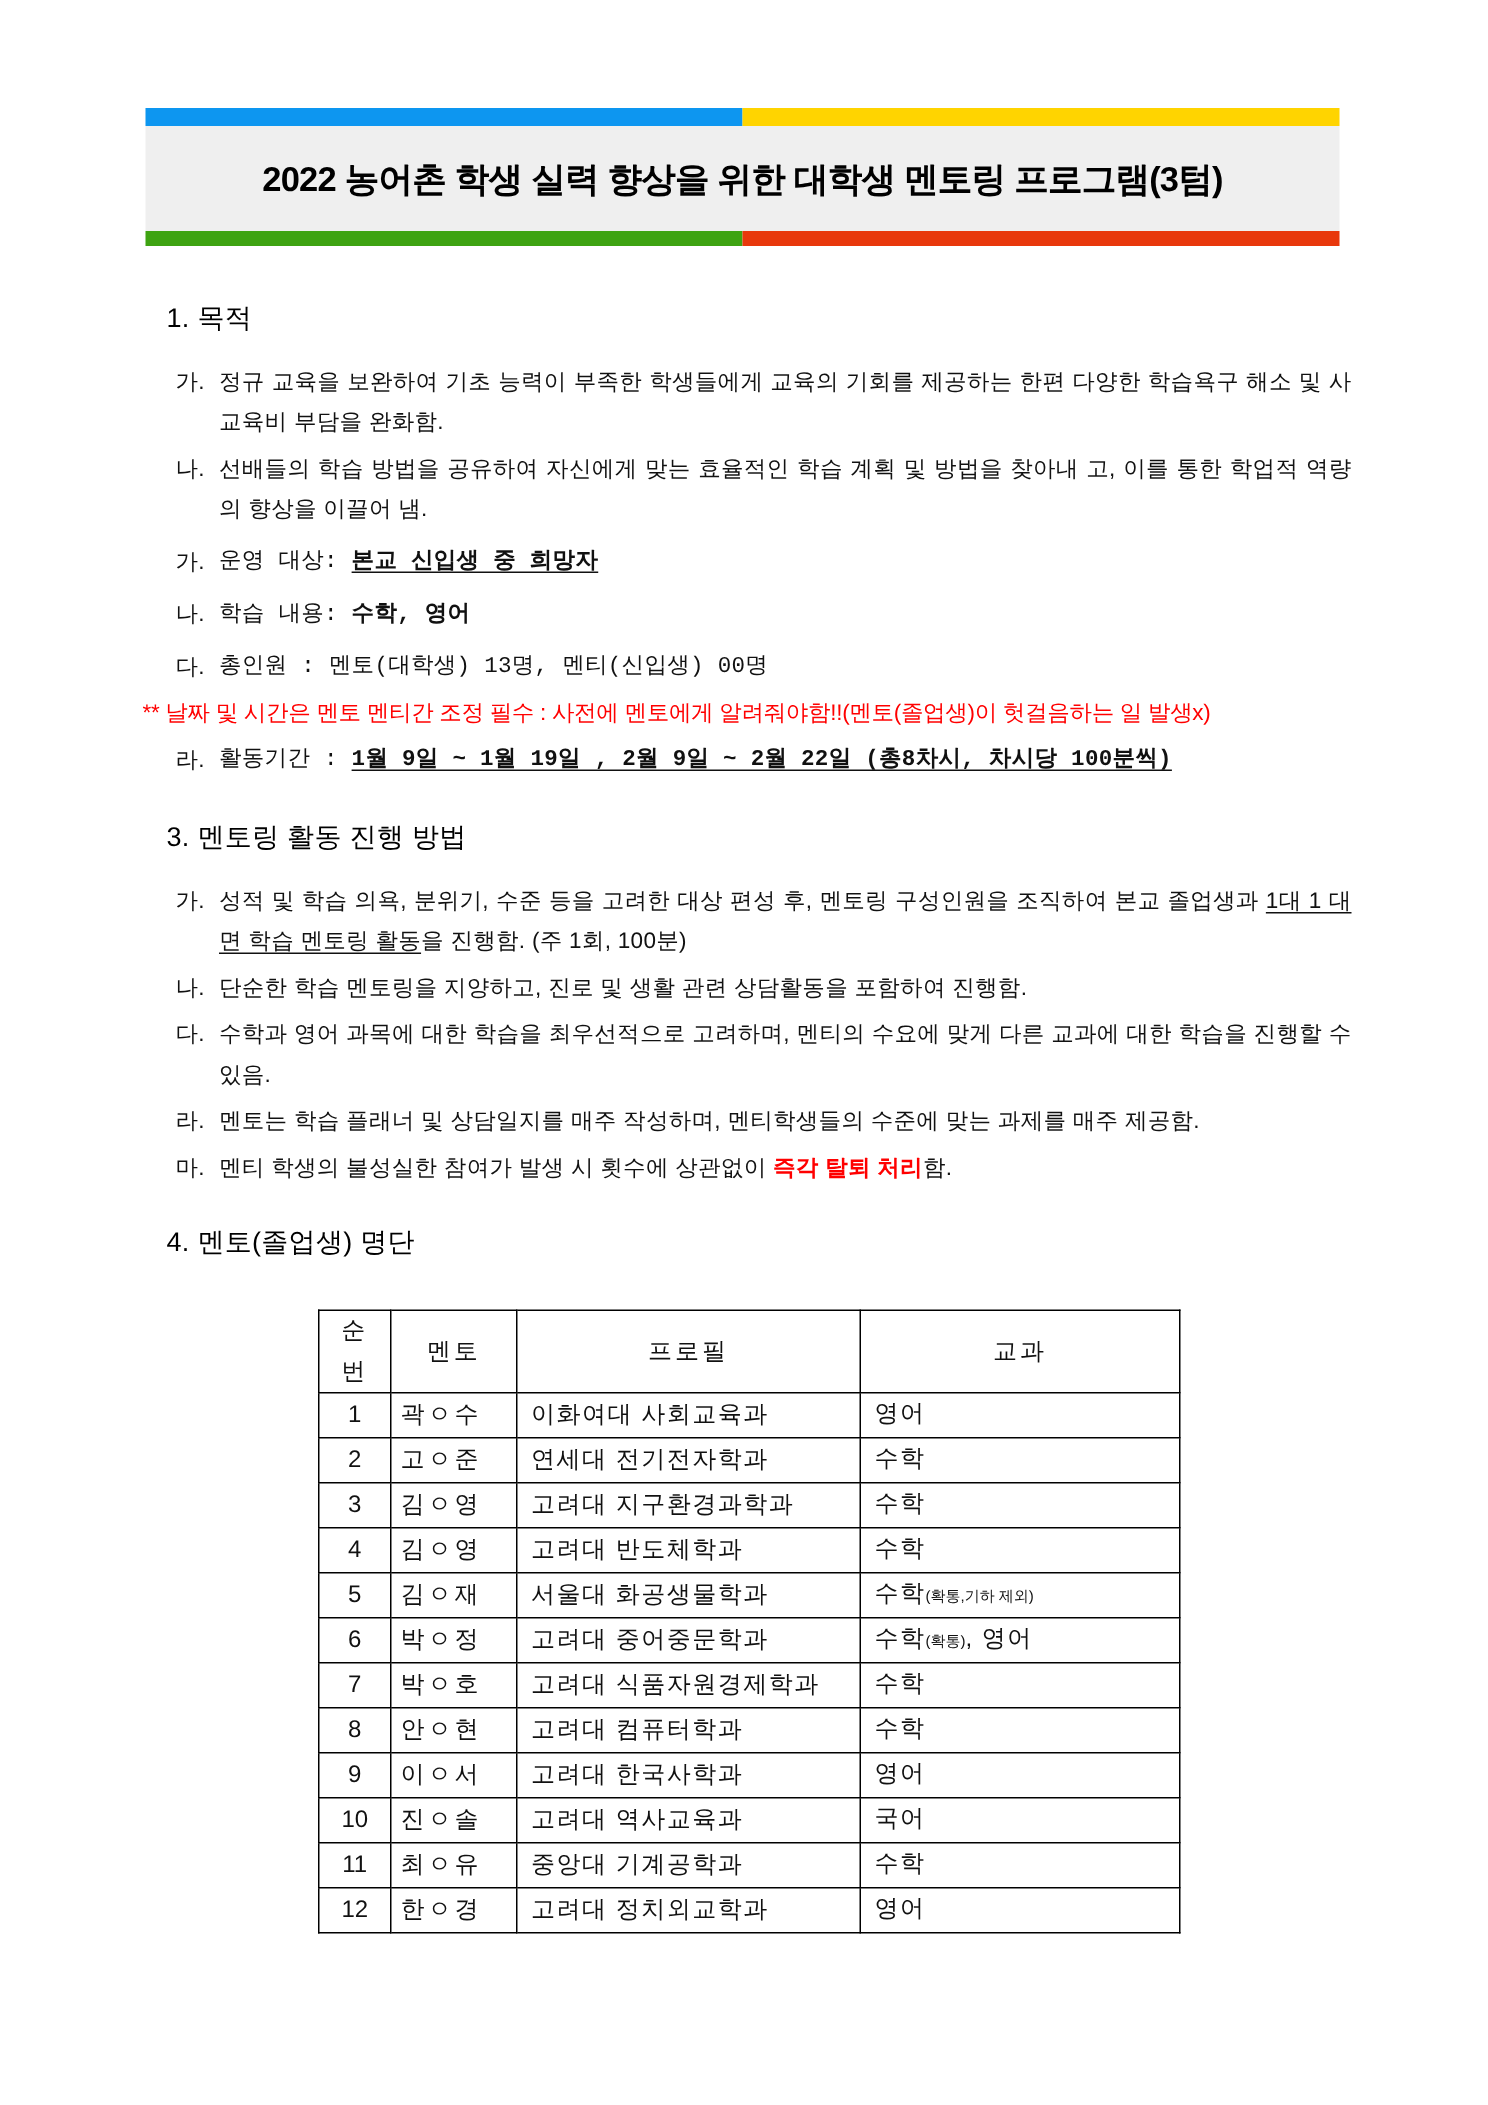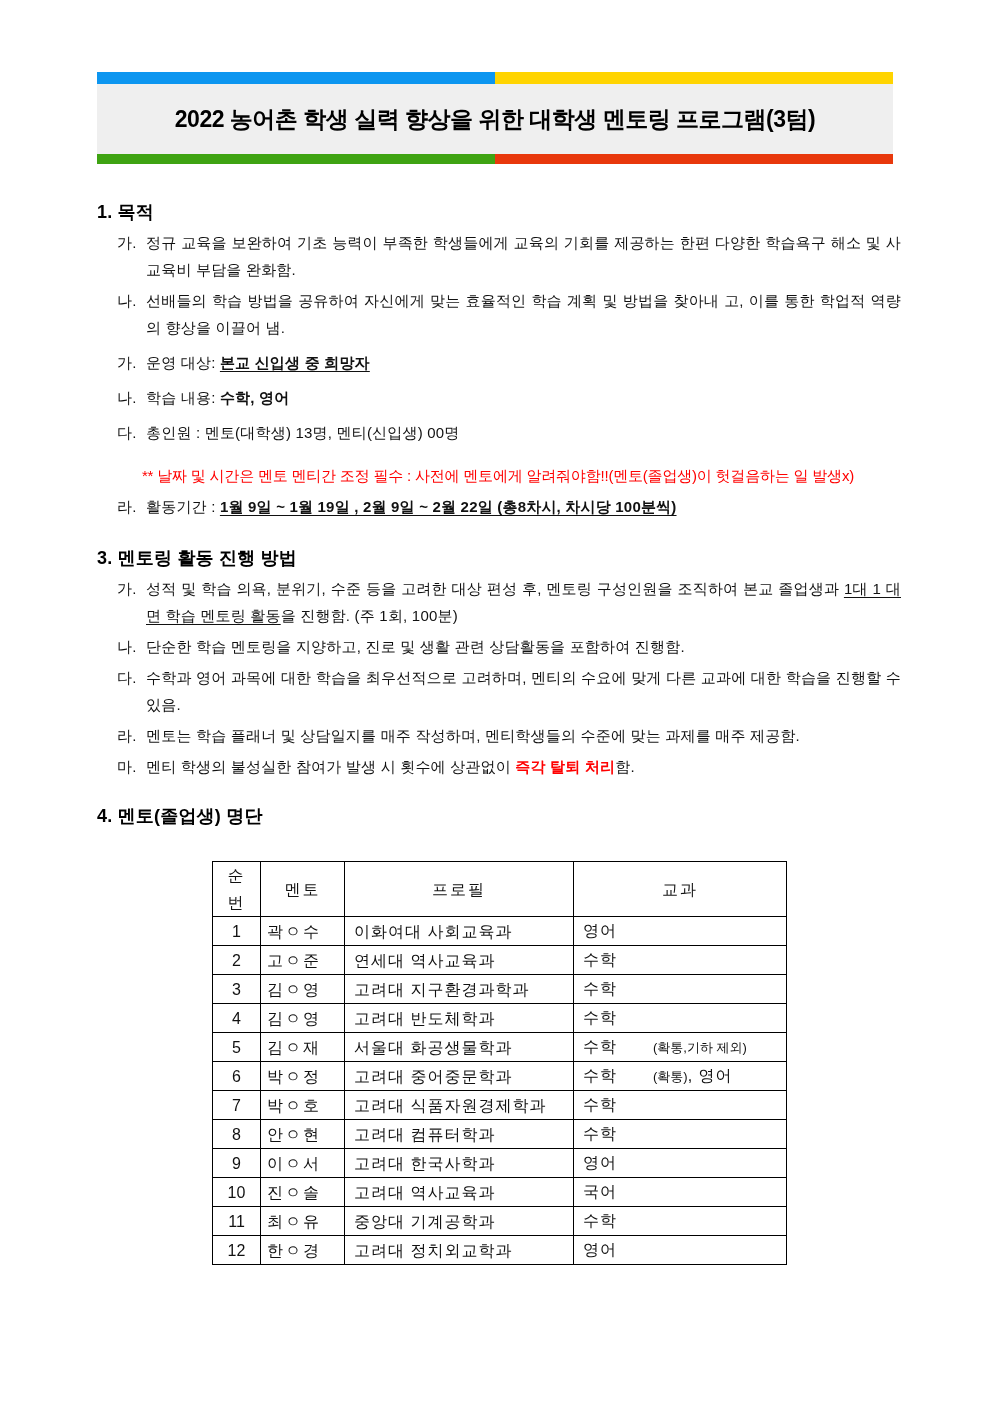--- a/index.html
+++ b/index.html
@@ -29,41 +29,41 @@
     display:flex; align-items:center; justify-content:center;
   }
   .doc-title{
     margin:16px; font-size:23px; font-weight:bold; letter-spacing:-0.5px;
     white-space:nowrap; color:#000;text-align:center;
   }
 
   
   .content{margin-left:95px; width:806px; font-size:15px; line-height:27px; letter-spacing:0.2px;}
   .sec-heading{
-    font-size:18px; font-weight:bold; color:#000; margin:2px; line-height:25px;
+    font-size:18px; font-weight:normal; color:#000; margin:16px; line-height:25px;
   }
   .sec-purpose .sec-heading{margin-top:36px;}
   .sec-operation .sec-heading{margin-top:32px;}
   .sec-method .sec-heading{margin-top:26px;}
   .sec-roster .sec-heading{margin-top:24px;}
 
   .item{display:flex; margin-top:4px;}
   .item .lbl{flex:none; width:29px; margin-left:22px;}
   .item .txt{flex:1; text-align:justify;}
   .sec-operation .item.sp{margin-top:8px;}
   .sec-operation .item{margin-top:4px;}
 
   .note{
-    color:var(--text-red); margin-top:16px; white-space:nowrap; letter-spacing:-0.2px;text-align:center;
+    color:var(--text-red); margin-top:4px; white-space:nowrap; letter-spacing:-0.2px;
   }
   .b{font-weight:bold;}
   .bu{font-weight:bold; text-decoration:underline; text-underline-offset:3px;}
   .u{text-decoration:underline; text-underline-offset:3px;}
   .rb{color:var(--text-red); font-weight:bold;margin-top:10px;}
-  .nowrap{white-space:nowrap;}
+  .nowrap{white-space:nowrap;font-family:Liberation Mono, monospace;}
 
   
   .mentor-table{
     margin:32px 0 40px 117px;
     border-collapse:collapse; table-layout:fixed;
     font-size:16px; color:#111; letter-spacing:1px;
   }
   .mentor-table th,.mentor-table td{
     border:1px solid var(--border); padding:0 6px; overflow:hidden;
   }
@@ -72,21 +72,21 @@
   .mentor-table col.c-profile{width:229px;}
   .mentor-table col.c-subject{width:213px;}
   .mentor-table thead th{
     height:47px; font-weight:normal; text-align:center; letter-spacing:2px;
   }
   .mentor-table tbody tr{height:29px;}
   .mentor-table td.no{text-align:center; letter-spacing:0;}
   .mentor-table td.mentor{letter-spacing:2px;}
   .mentor-table td.profile{text-align:left; padding-left:9px;}
   .mentor-table td.subject{text-align:left; padding-left:9px; white-space:nowrap;}
-  .mentor-table .small{font-size:13px; letter-spacing:0;margin-left:36px;}
+  .mentor-table .small{font-size:10px; letter-spacing:0;}
 </style>
 </head>
 <body>
 
 <div class="page">
 
   <header class="banner">
     <div class="bar top">
       <span class="half c-blue"></span>
       <span class="half c-yellow"></span>
@@ -179,21 +179,21 @@
 
         <tr>
             <td class="no">1</td>
             <td class="mentor">곽ㅇ수</td>
             <td class="profile">이화여대 사회교육과</td>
             <td class="subject"><span>영어</span><span class="small"></span><span></span></td>
           </tr>
             <tr>
             <td class="no">2</td>
             <td class="mentor">고ㅇ준</td>
-            <td class="profile">연세대 역사교육과</td>
+            <td class="profile">연세대 전기전자학과</td>
             <td class="subject"><span>수학</span><span class="small"></span><span></span></td>
           </tr>
             <tr>
             <td class="no">3</td>
             <td class="mentor">김ㅇ영</td>
             <td class="profile">고려대 지구환경과학과</td>
             <td class="subject"><span>수학</span><span class="small"></span><span></span></td>
           </tr>
             <tr>
             <td class="no">4</td>

